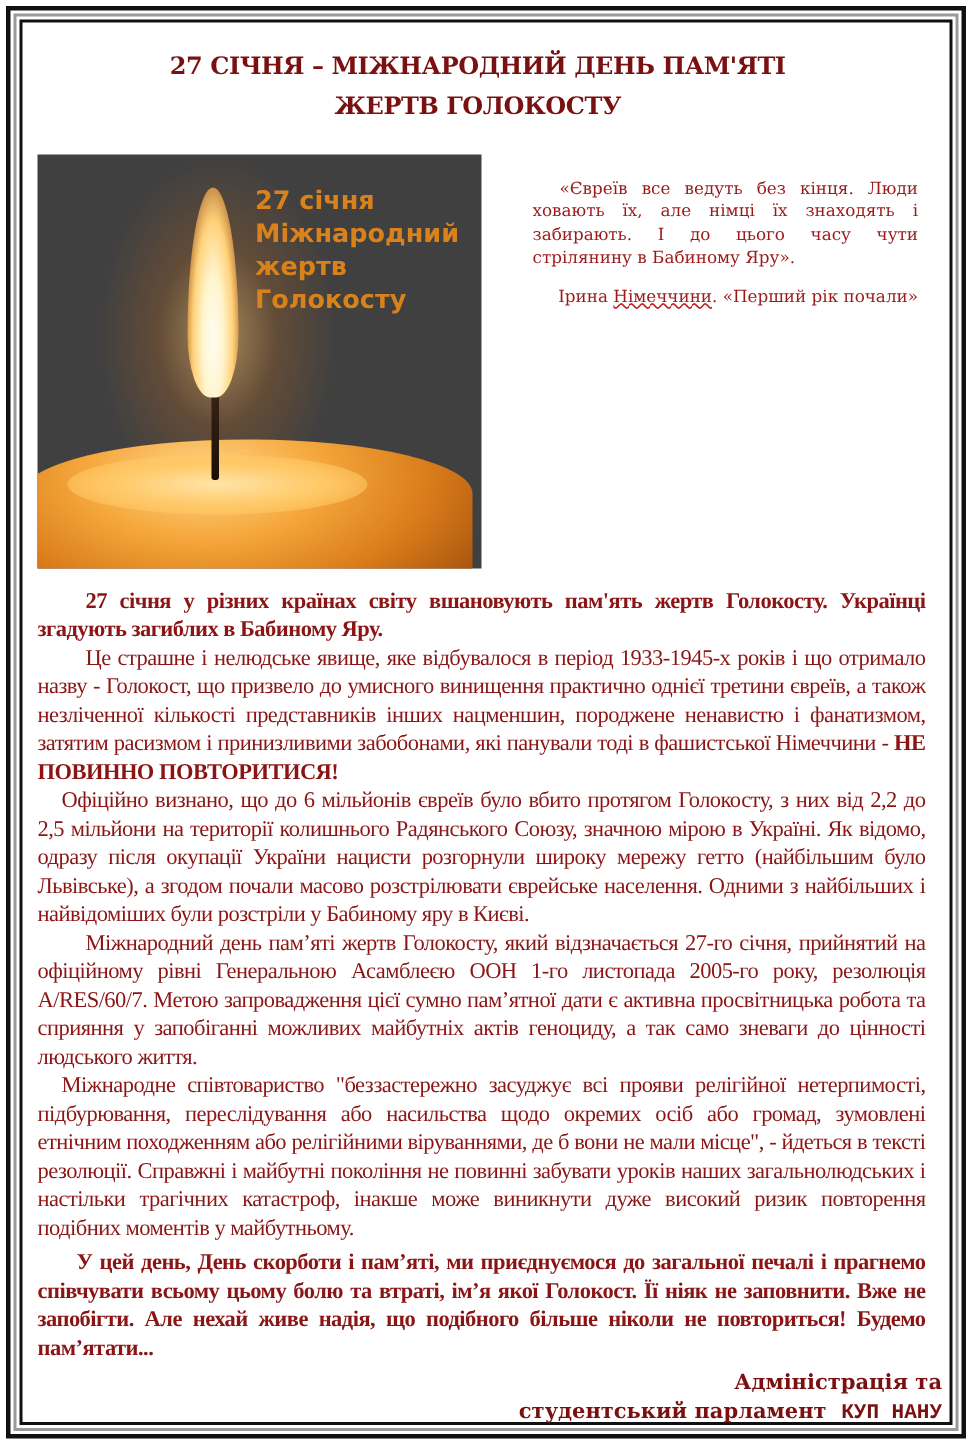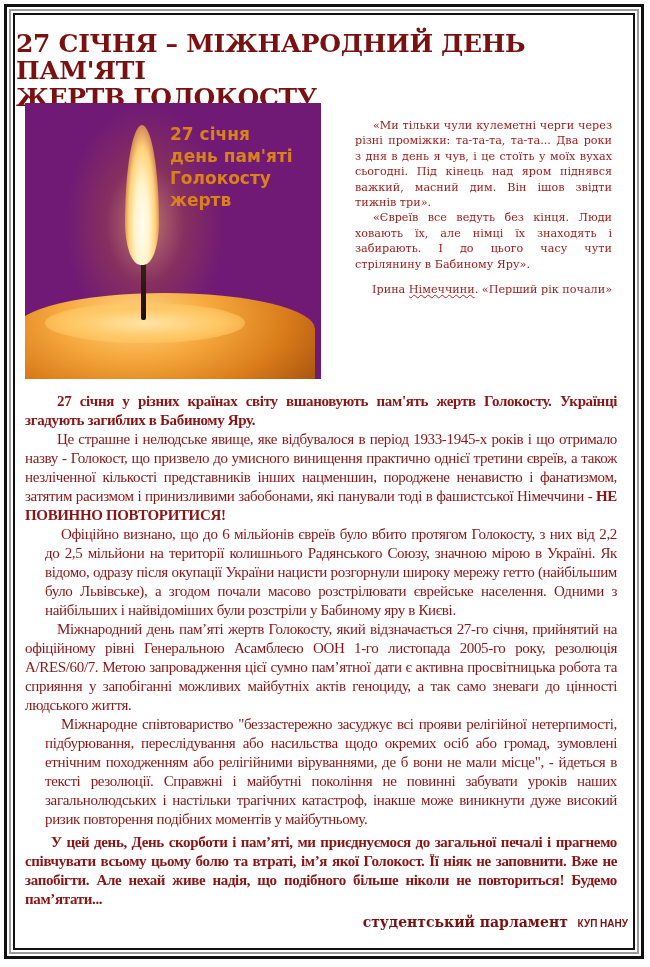--- a/index.html
+++ b/index.html
@@ -14,27 +14,27 @@
       position: absolute; left: 2px; top: 2px; right: 2px; bottom: 2px;
       border: 2px solid #9a9a9a;
     }
     .frame-inner {
       position: absolute; left: 2px; top: 2px; right: 2px; bottom: 2px;
       border: 2px solid #111;
     }
 
     .title {
       position: absolute; left: 16px; top: 30px; width: 605px;
-      font-family: "DejaVu Serif", serif; font-weight: bold;
-      font-size: 25px; line-height: 27px; color: #7a1010; letter-spacing: -0.3px;
+      text-align: center; font-family: "DejaVu Serif", serif; font-weight: bold;
+      font-size: 16px; line-height: 27px; color: #7a1010; letter-spacing: -0.3px;
     }
 
     .candle {
       position: absolute; left: 25px; top: 103px; width: 296px; height: 276px;
-      background: #701a75; overflow: hidden;
+      background: #404040; overflow: hidden;
     }
     .candle .flame-glow {
       position: absolute; left: 40px; top: 0px; width: 160px; height: 220px;
       background: radial-gradient(ellipse at 50% 55%, rgba(255,200,110,0.55) 0%, rgba(200,110,30,0.25) 35%, rgba(0,0,0,0) 70%);
     }
     .candle .flame {
       position: absolute; left: 100px; top: 22px; width: 34px; height: 140px;
       border-radius: 50% 50% 45% 45% / 70% 70% 30% 30%;
       background: radial-gradient(ellipse at 50% 72%, #fffdf2 0%, #fff4cc 30%, #ffd27a 55%, rgba(230,130,40,0.6) 80%, rgba(0,0,0,0) 100%);
     }
@@ -68,30 +68,30 @@
     .quotes .author { text-align: right; margin-top: 10px; margin-bottom: 12px; }
     .quotes .spell { text-decoration: underline wavy #c02020; text-decoration-thickness: 1px; }
 
     .main {
       position: absolute; left: 25px; top: 392px; width: 592px;
       font-family: "Liberation Serif", serif; font-size: 15px; line-height: 19px;
       color: #8b1414; text-align: justify; letter-spacing: -0.35px;
     }
     .main p { text-indent: 32px; }
     .main .lead { font-weight: bold; }
-    .main .indent-s { text-indent: 16px; margin-left: 20px; }
+    .main .indent-s { text-indent: 16px; }
     .main .caps { font-weight: bold; }
     .main .closing { font-weight: bold; text-indent: 26px; margin-top: 4px; }
 
     .signature {
       position: absolute; right: 22px; top: 913px; text-align: right;
       font-family: "DejaVu Serif", serif; font-weight: bold; font-size: 14px; line-height: 19px;
       color: #7a1010;
     }
-    .signature .org { font-family: Liberation Sans, sans-serif; font-size: 10px; }
+    .signature .org { font-family: Liberation Mono, monospace; font-size: 14px; }
   </style>
 </head>
 <body>
 
 <div class="frame-outer">
   <div class="frame-mid">
     <div class="frame-inner"></div>
   </div>
 </div>
 
@@ -102,36 +102,36 @@
 
 <div class="candle">
   <div class="flame-glow"></div>
   <div class="pool"></div>
   <div class="body"></div>
   <div class="pool"></div>
   <div class="wick"></div>
   <div class="flame"></div>
   <div class="caption">
     <div>27 січня</div>
-    <div>день пам'яті</div>
+    <div>Міжнародний</div>
+    <div>жертв</div>
     <div>Голокосту</div>
-    <div>жертв</div>
   </div>
 </div>
 
 <div class="quotes">
-  <p class="q">«Ми тільки чули кулеметні черги через різні проміжки: та-та-та, та-та... Два роки з дня в день я чув, і це стоїть у моїх вухах сьогодні. Під кінець над яром піднявся важкий, масний дим. Він ішов звідти тижнів три».</p>
   <p class="q">«Євреїв все ведуть без кінця. Люди ховають їх, але німці їх знаходять і забирають. І до цього часу чути стрілянину в Бабиному Яру».</p>
   <p class="author"><span>Ірина</span> <span class="spell">Німеччини</span><span>. «Перший рік почали»</span></p>
 </div>
 
 <div class="main">
   <p class="lead">27 січня у різних країнах світу вшановують пам'ять жертв Голокосту. Українці згадують загиблих в Бабиному Яру.</p>
   <p><span>Це страшне і нелюдське явище, яке відбувалося в період 1933-1945-х років і що отримало назву - Голокост, що призвело до умисного винищення практично однієї третини євреїв, а також незліченної кількості представників інших нацменшин, породжене ненавистю і фанатизмом, затятим расизмом і принизливими забобонами, які панували тоді в фашистської Німеччини - </span><span class="caps">НЕ ПОВИННО ПОВТОРИТИСЯ!</span></p>
   <p class="indent-s">Офіційно визнано, що до 6 мільйонів євреїв було вбито протягом Голокосту, з них від 2,2 до 2,5 мільйони на території колишнього Радянського Союзу, значною мірою в Україні. Як відомо, одразу після окупації України нацисти розгорнули широку мережу гетто (найбільшим було Львівське), а згодом почали масово розстрілювати єврейське населення. Одними з найбільших і найвідоміших були розстріли у Бабиному яру в Києві.</p>
   <p>Міжнародний день пам’яті жертв Голокосту, який відзначається 27-го січня, прийнятий на офіційному рівні Генеральною Асамблеєю ООН 1-го листопада 2005-го року, резолюція A/RES/60/7. Метою запровадження цієї сумно пам’ятної дати є активна просвітницька робота та сприяння у запобіганні можливих майбутніх актів геноциду, а так само зневаги до цінності людського життя.</p>
   <p class="indent-s">Міжнародне співтовариство "беззастережно засуджує всі прояви релігійної нетерпимості, підбурювання, переслідування або насильства щодо окремих осіб або громад, зумовлені етнічним походженням або релігійними віруваннями, де б вони не мали місце", - йдеться в тексті резолюції. Справжні і майбутні покоління не повинні забувати уроків наших загальнолюдських і настільки трагічних катастроф, інакше може виникнути дуже високий ризик повторення подібних моментів у майбутньому.</p>
   <p class="closing">У цей день, День скорботи і пам’яті, ми приєднуємося до загальної печалі і прагнемо співчувати всьому цьому болю та втраті, ім’я якої Голокост. Її  ніяк не заповнити. Вже не запобігти. Але нехай живе надія, що подібного більше ніколи не повториться! Будемо пам’ятати...</p>
 </div>
 
 <div class="signature">
+  <div>Адміністрація та</div>
   <div><span>студентський парламент</span>&nbsp;&nbsp;<span class="org">КУП НАНУ</span></div>
 </div>
 
 </body></html>

